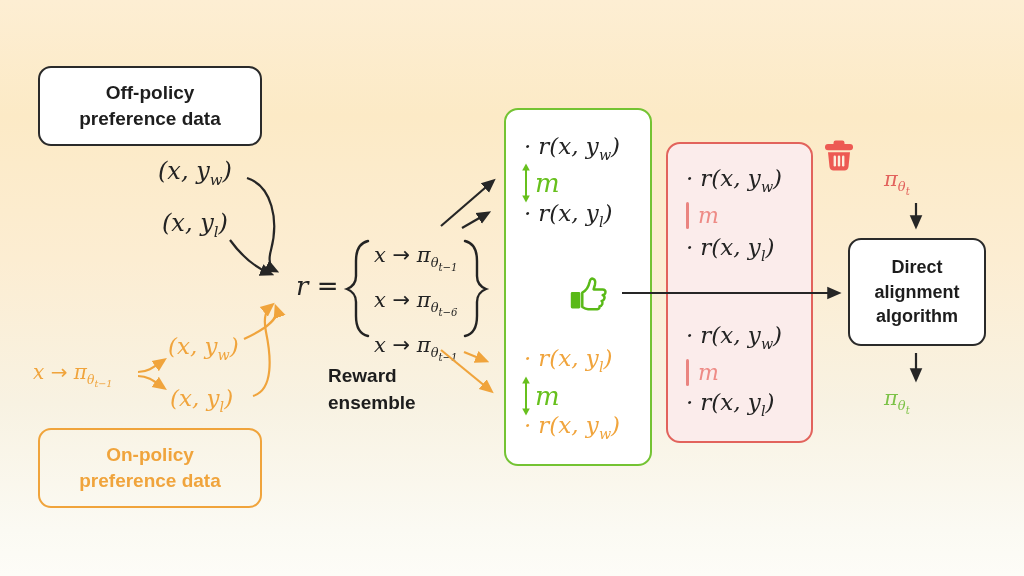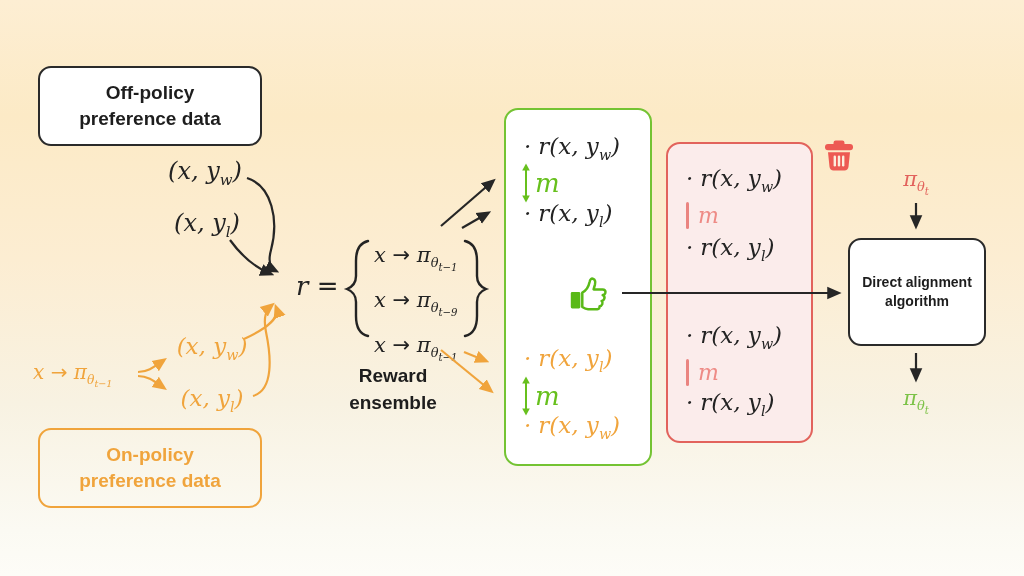--- a/index.html
+++ b/index.html
@@ -31,21 +31,21 @@
   .box-dark{background:#ffffff;border:2.5px solid #2a2a2a;color:#1d1d1d;font-size:19px;}
   .box-orange{background:transparent;border:2.5px solid var(--orange);color:var(--orange);font-size:19px;}
   
   .math{font-family:"DejaVu Serif",serif;font-style:italic;color:var(--black);white-space:nowrap;line-height:1;}
   .math sub{font-size:0.62em;font-style:italic;}
   .math sub sub{font-size:0.78em;}
   .arr{font-family:"DejaVu Sans",sans-serif;font-style:normal;}
   .o{color:var(--orange);}
   .g{color:var(--green);}
   .p{color:var(--pink-text);}
-  .center{text-align:center;}
+  .center{text-align:left;}
   
   .panel{position:absolute;border-radius:14px;z-index:2;}
   .panel-green{left:504px;top:108px;width:148px;height:358px;background:#ffffff;border:2.5px solid var(--green-border);}
   .panel-pink{left:666px;top:142px;width:147px;height:301px;background:var(--pink-bg);border:2.5px solid var(--pink-border);}
   .prow{position:absolute;font-size:23px;}
   .prow .dot{margin-right:7px;}
   .mgrow{position:absolute;display:flex;align-items:center;gap:3px;}
   .mletter{font-family:"DejaVu Serif",serif;font-style:italic;font-size:26px;line-height:1;}
   .pinkbar{display:inline-block;width:3px;height:27px;background:#ea8480;border-radius:2px;margin-right:6px;}
   .label{position:absolute;color:#1d1d1d;font-weight:600;z-index:2;}
@@ -61,21 +61,21 @@
   </div>
 
   <div class="abs math center" style="left:158px;top:159px;width:94px;font-size:24px;z-index:2;"><span>(x, y</span><sub>w</sub><span>)</span></div>
 
   <div class="abs math center" style="left:162px;top:211px;width:90px;font-size:24px;z-index:2;"><span>(x, y</span><sub>l</sub><span>)</span></div>
 
   <div class="abs math" style="left:296px;top:273px;font-size:26px;z-index:2;"><span>r</span>&nbsp;<span class="arr">=</span></div>
 
   <div class="abs" style="left:374px;top:239px;z-index:2;">
     <div class="math" style="font-size:21px;line-height:32px;"><span>x</span> <span class="arr">→</span> <span>π</span><sub><span>θ</span><sub>t−1</sub></sub></div>
-    <div class="math" style="font-size:21px;line-height:32px;"><span>x</span> <span class="arr">→</span> <span>π</span><sub><span>θ</span><sub>t−9</sub></sub></div>
+    <div class="math" style="font-size:21px;line-height:32px;"><span>x</span> <span class="arr">→</span> <span>π</span><sub><span>θ</span><sub>t−6</sub></sub></div>
     <div class="math" style="font-size:21px;line-height:32px;"><span>x</span> <span class="arr">→</span> <span>π</span><sub><span>θ</span><sub>t−1</sub></sub></div>
   </div>
 
   <div class="label center" style="left:328px;top:363px;width:130px;font-size:19px;line-height:1.4;">Reward ensemble</div>
 
   <div class="panel panel-green">
     <div class="prow math" style="left:18px;top:25px;"><span class="dot">·</span><span>r(x, y</span><sub>w</sub><span>)</span></div>
     <div class="mgrow" style="left:14px;top:53px;">
       <svg width="12" height="40" viewBox="0 0 12 40">
         <line x1="6" y1="6" x2="6" y2="34" stroke="#67c01d" stroke-width="2"></line>
@@ -123,21 +123,21 @@
     <rect x="12.5" y="3.5" width="11" height="6" rx="2.2" fill="#ed5a53"></rect>
     <rect x="4" y="7" width="28" height="6.2" rx="3" fill="#ed5a53"></rect>
     <path d="M7 15.2 L29 15.2 L27.5 29.8 C27.3 32 25.6 33.6 23.5 33.6 L12.5 33.6 C10.4 33.6 8.7 32 8.5 29.8 Z" fill="#ed5a53"></path>
     <rect x="12.6" y="18.5" width="2.4" height="11" rx="1.2" fill="#fdeedd"></rect>
     <rect x="16.8" y="18.5" width="2.4" height="11" rx="1.2" fill="#fdeedd"></rect>
     <rect x="21" y="18.5" width="2.4" height="11" rx="1.2" fill="#fdeedd"></rect>
   </svg>
 
   <div class="abs math center" style="left:884px;top:169px;width:64px;font-size:21px;color:var(--salmon);z-index:2;"><span>π</span><sub><span>θ</span><sub>t</sub></sub></div>
 
-  <div class="node-box box-dark" style="left:848px;top:238px;width:138px;height:108px;font-size:14px;padding:0 8px;">
+  <div class="node-box box-dark" style="left:848px;top:238px;width:138px;height:108px;font-size:18px;padding:0 8px;">
     <span>Direct alignment algorithm</span>
   </div>
 
   <div class="abs math center" style="left:884px;top:388px;width:64px;font-size:21px;color:var(--green-light);z-index:2;"><span>π</span><sub><span>θ</span><sub>t</sub></sub></div>
 
   <div class="abs math o" style="left:33px;top:362px;font-size:20px;z-index:2;"><span>x</span> <span class="arr">→</span> <span>π</span><sub><span>θ</span><sub>t−1</sub></sub></div>
 
   <div class="abs math o center" style="left:168px;top:335px;width:88px;font-size:23px;z-index:2;"><span>(x, y</span><sub>w</sub><span>)</span></div>
 
   <div class="abs math o center" style="left:170px;top:387px;width:84px;font-size:23px;z-index:2;"><span>(x, y</span><sub>l</sub><span>)</span></div>

